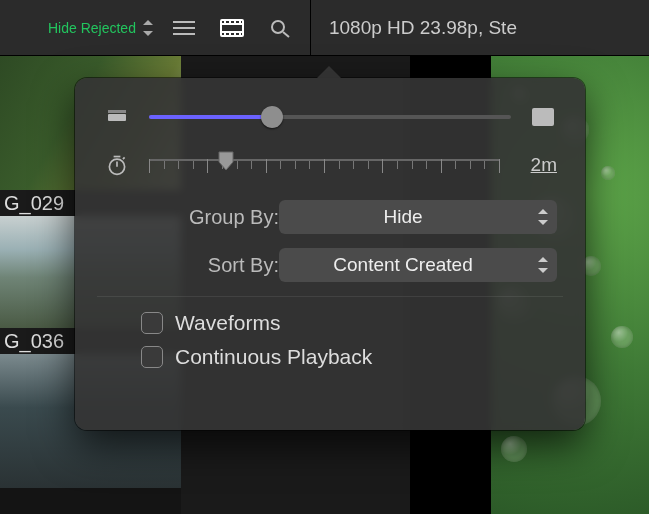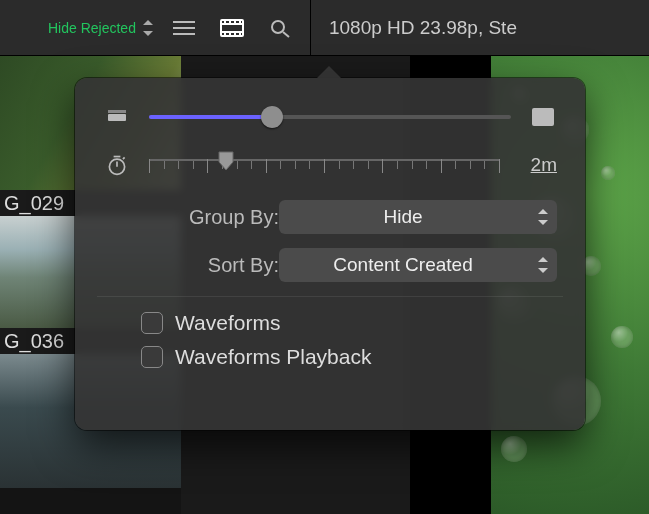--- a/index.html
+++ b/index.html
@@ -421,16 +421,16 @@
   </div>
 
   <div class="sep"></div>
 
   <div class="check-row">
     <div class="checkbox"></div>
     <span>Waveforms</span>
   </div>
   <div class="check-row">
     <div class="checkbox"></div>
-    <span>Waveforms Playback</span>
+    <span>Continuous Playback</span>
   </div>
 
 </div>
 
 </body></html>

